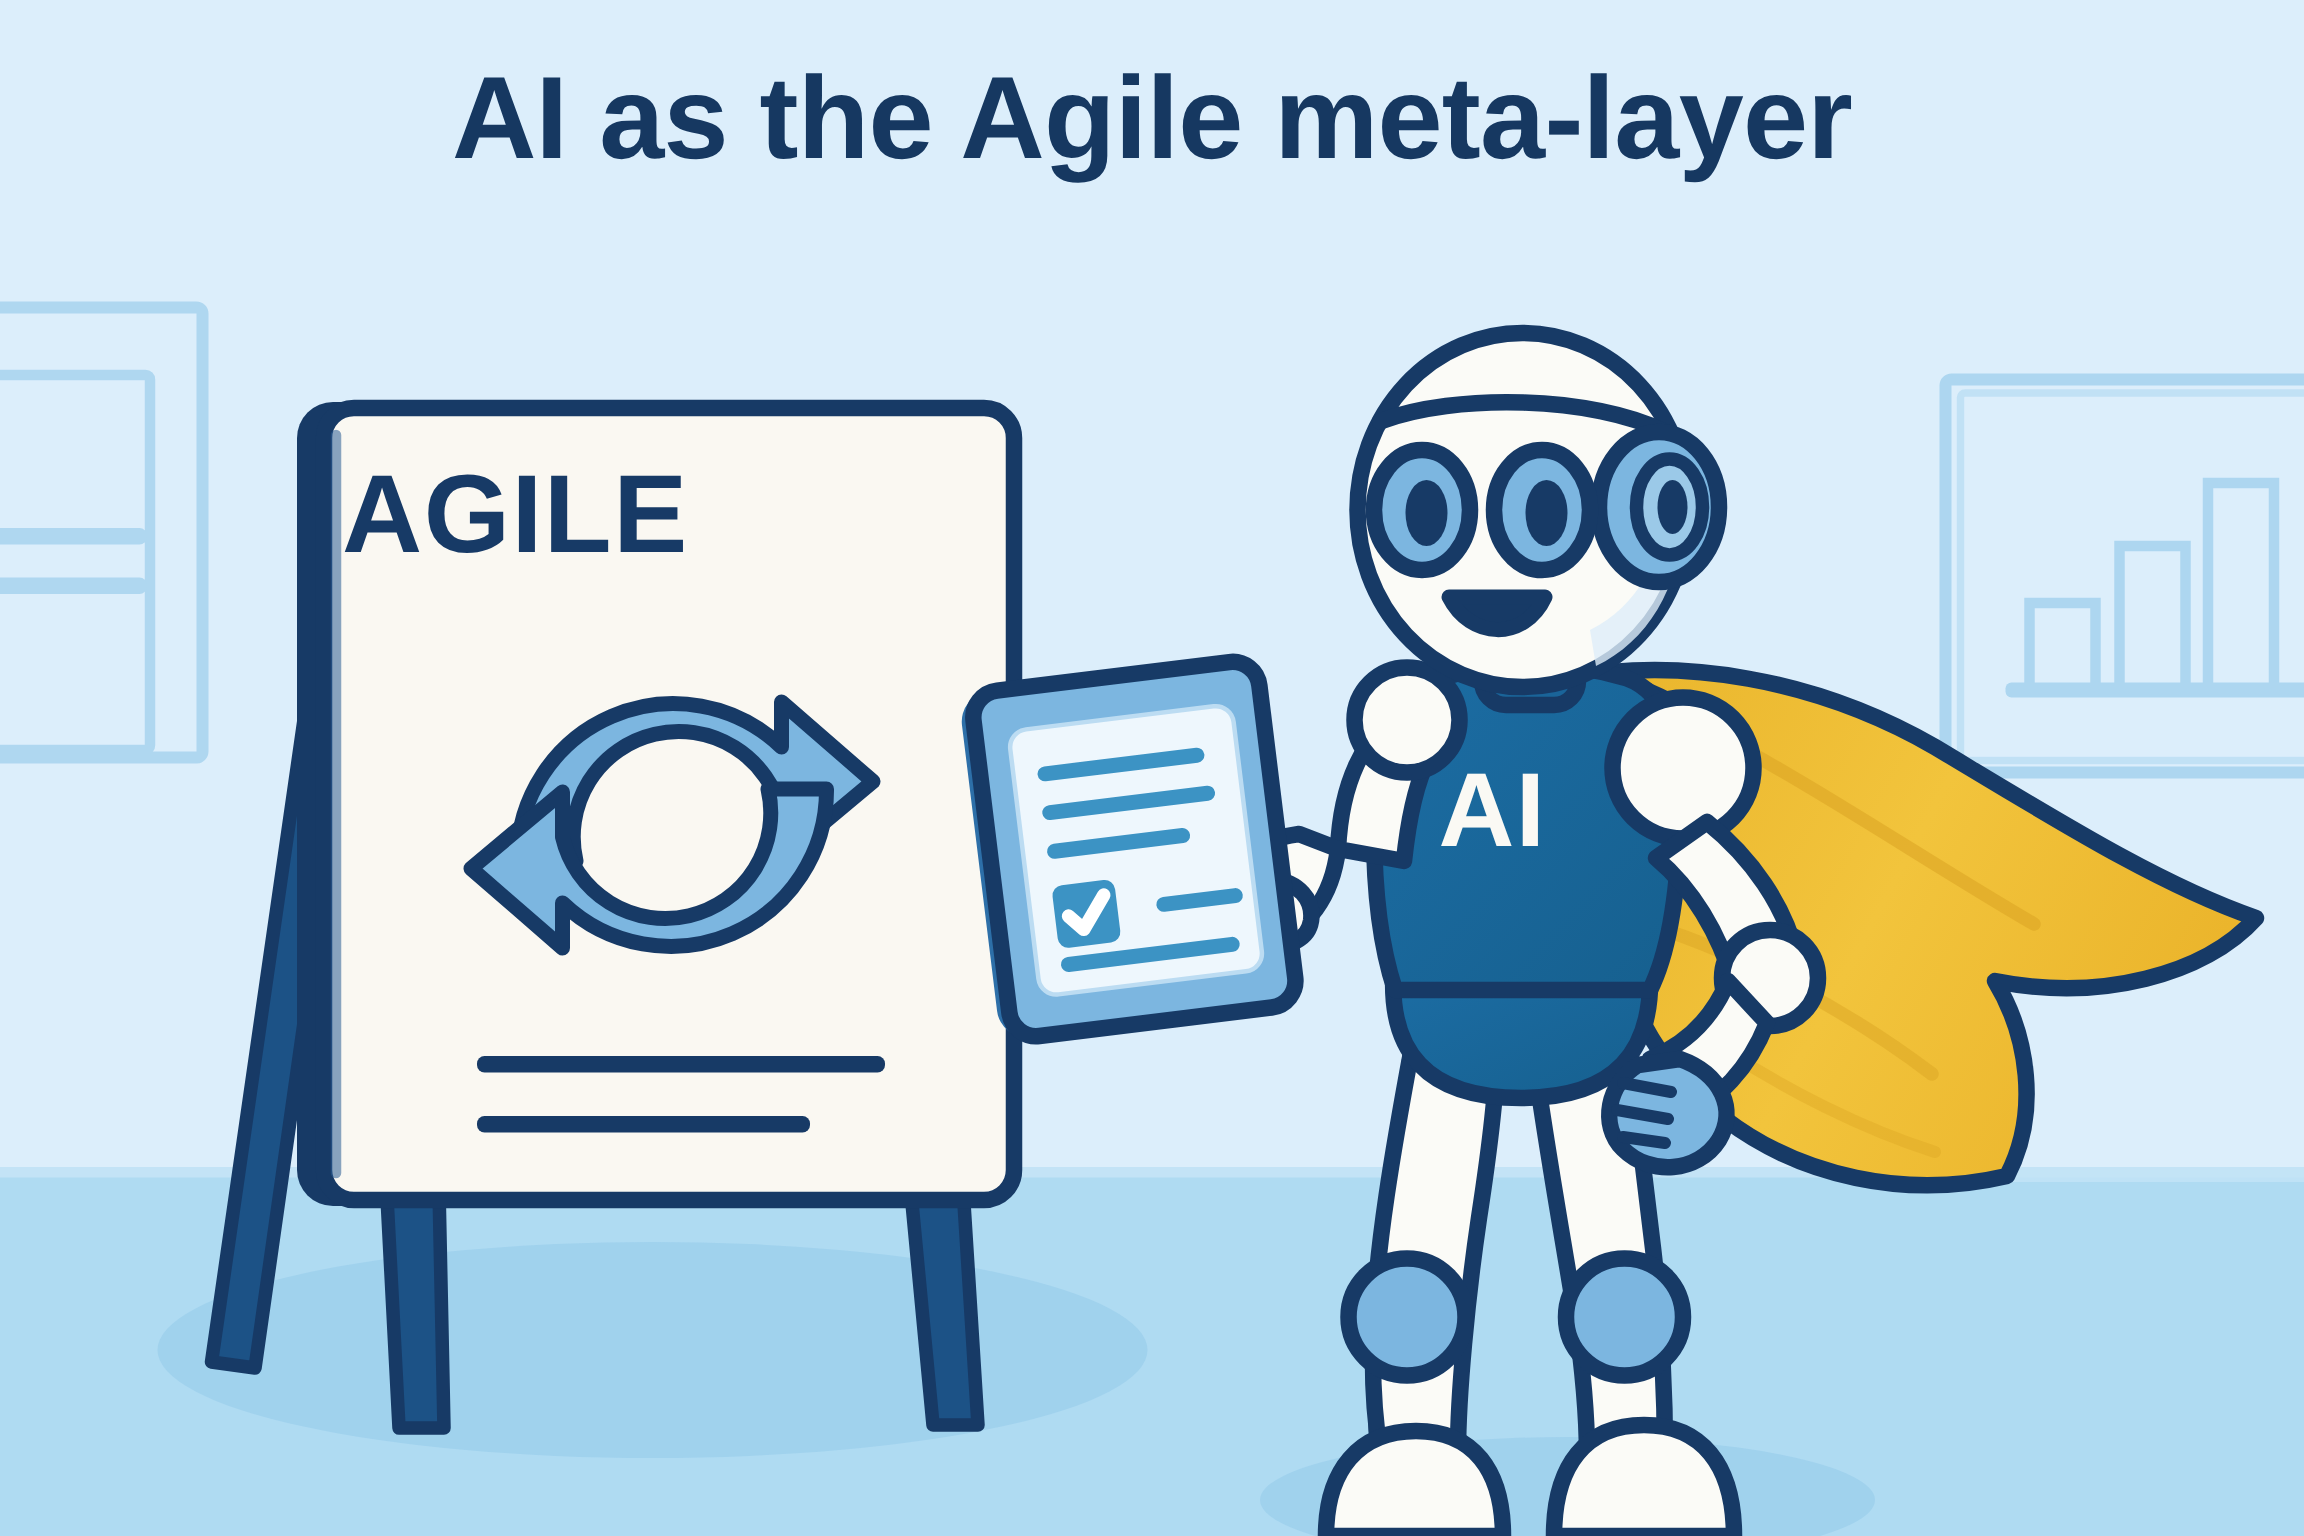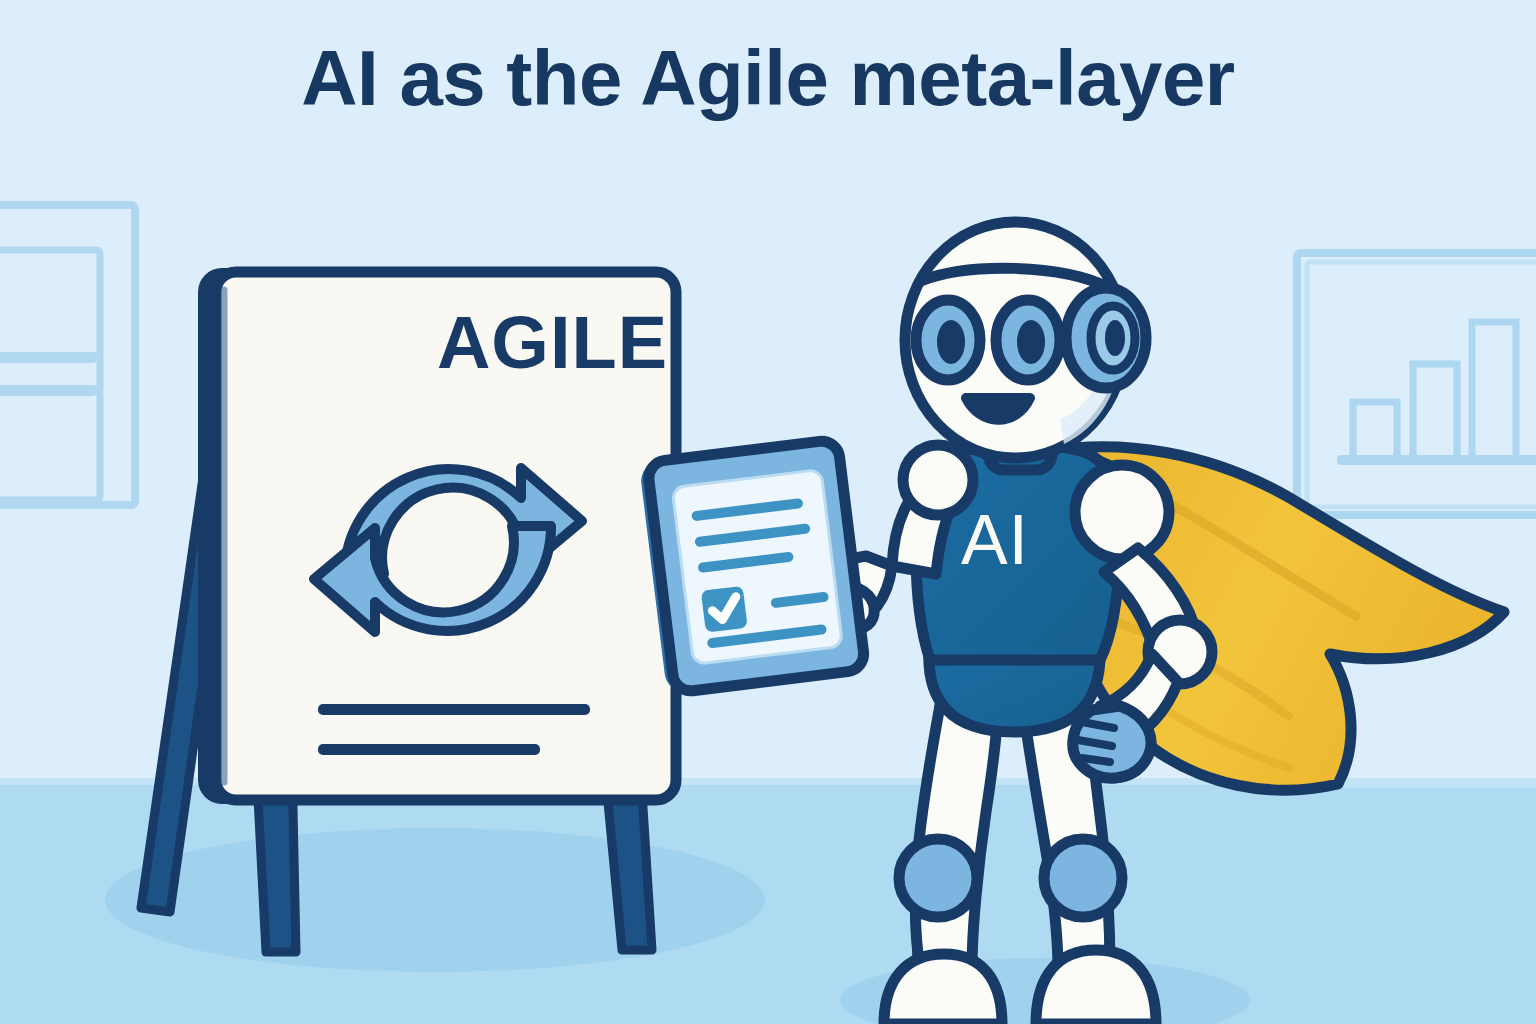--- a/index.html
+++ b/index.html
@@ -51,34 +51,34 @@
     letter-spacing: -0.3px;
     color: #163861;
     line-height: 1.1;
     white-space: nowrap;
   }
   .board-word {
     position: absolute;
     left: 228px;
     top: 300px;
     width: 440px;
-    text-align: right;
+    text-align: left;
     font-size: 74px;
     font-weight: 700;
     letter-spacing: 1px;
     color: #173A66;
   }
   .torso-word {
     position: absolute;
     left: 915px;
     top: 500px;
     width: 160px;
     text-align: center;
     font-size: 70px;
-    font-weight: 400;
+    font-weight: 700;
     letter-spacing: 1px;
     color: #FAF9F4;
   }
 </style>
 </head>
 <body>
 
 <div id="stage">
 
   <svg id="art" viewBox="0 0 1536 1024" xmlns="http://www.w3.org/2000/svg">

